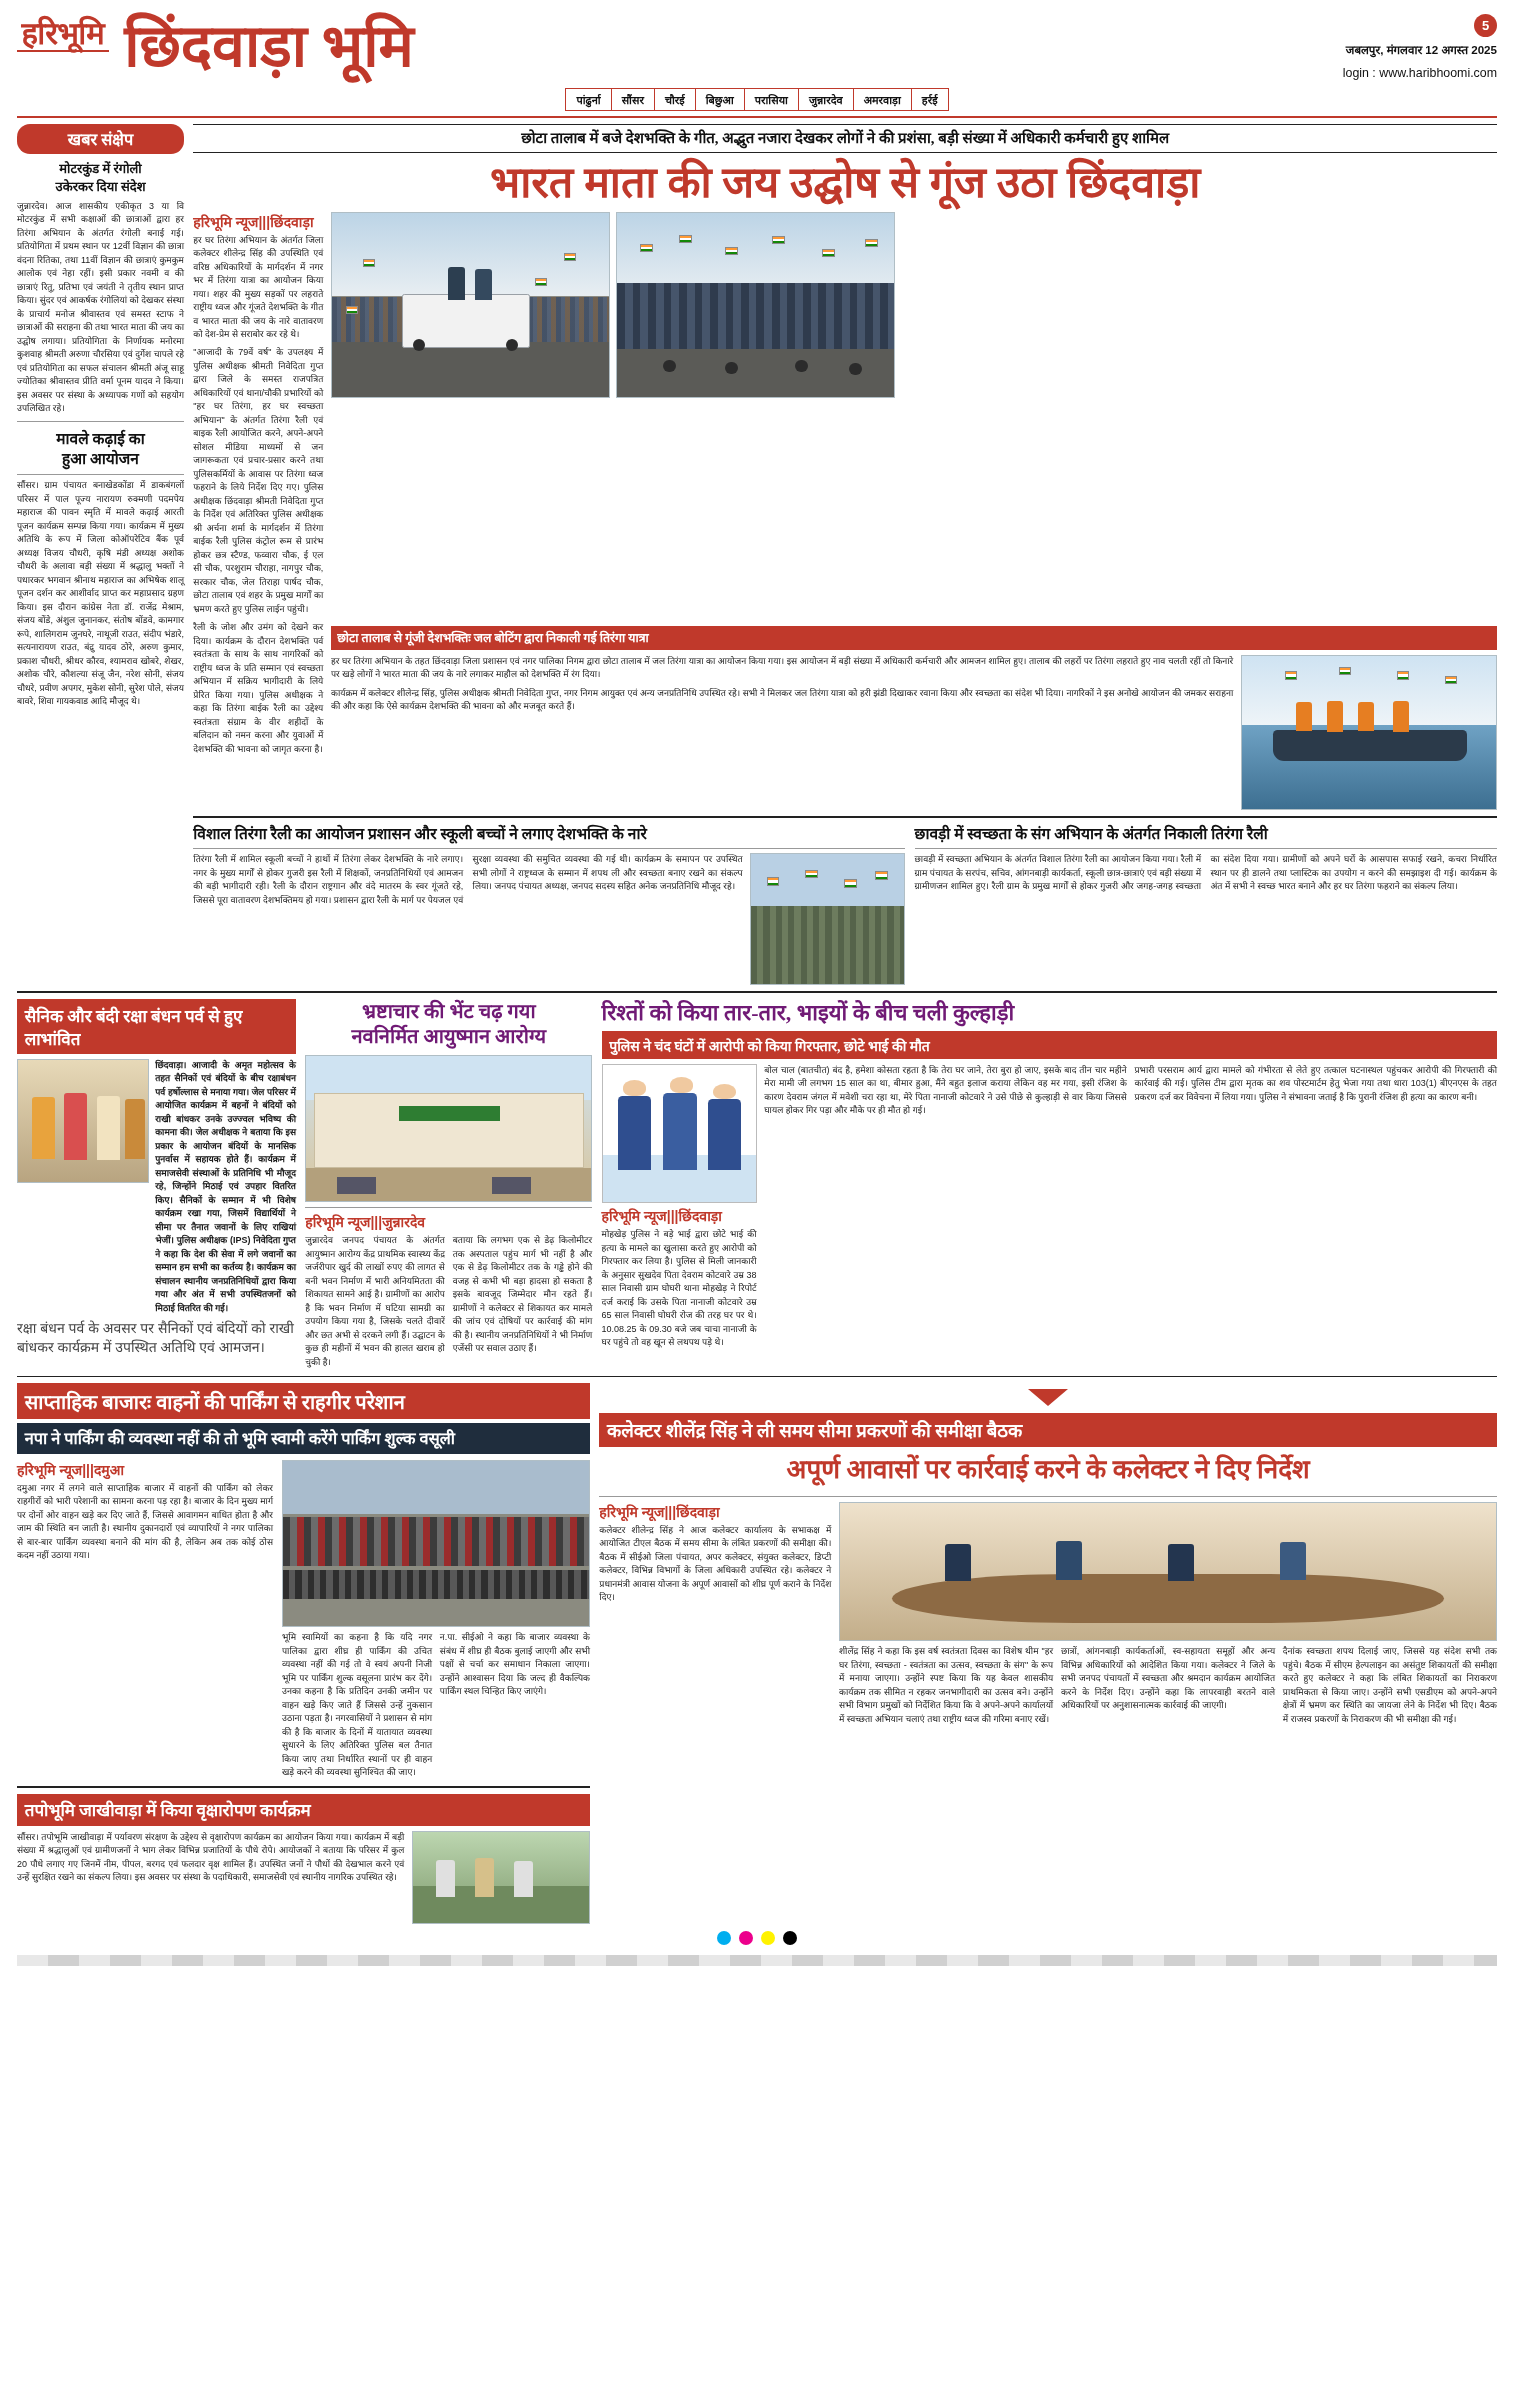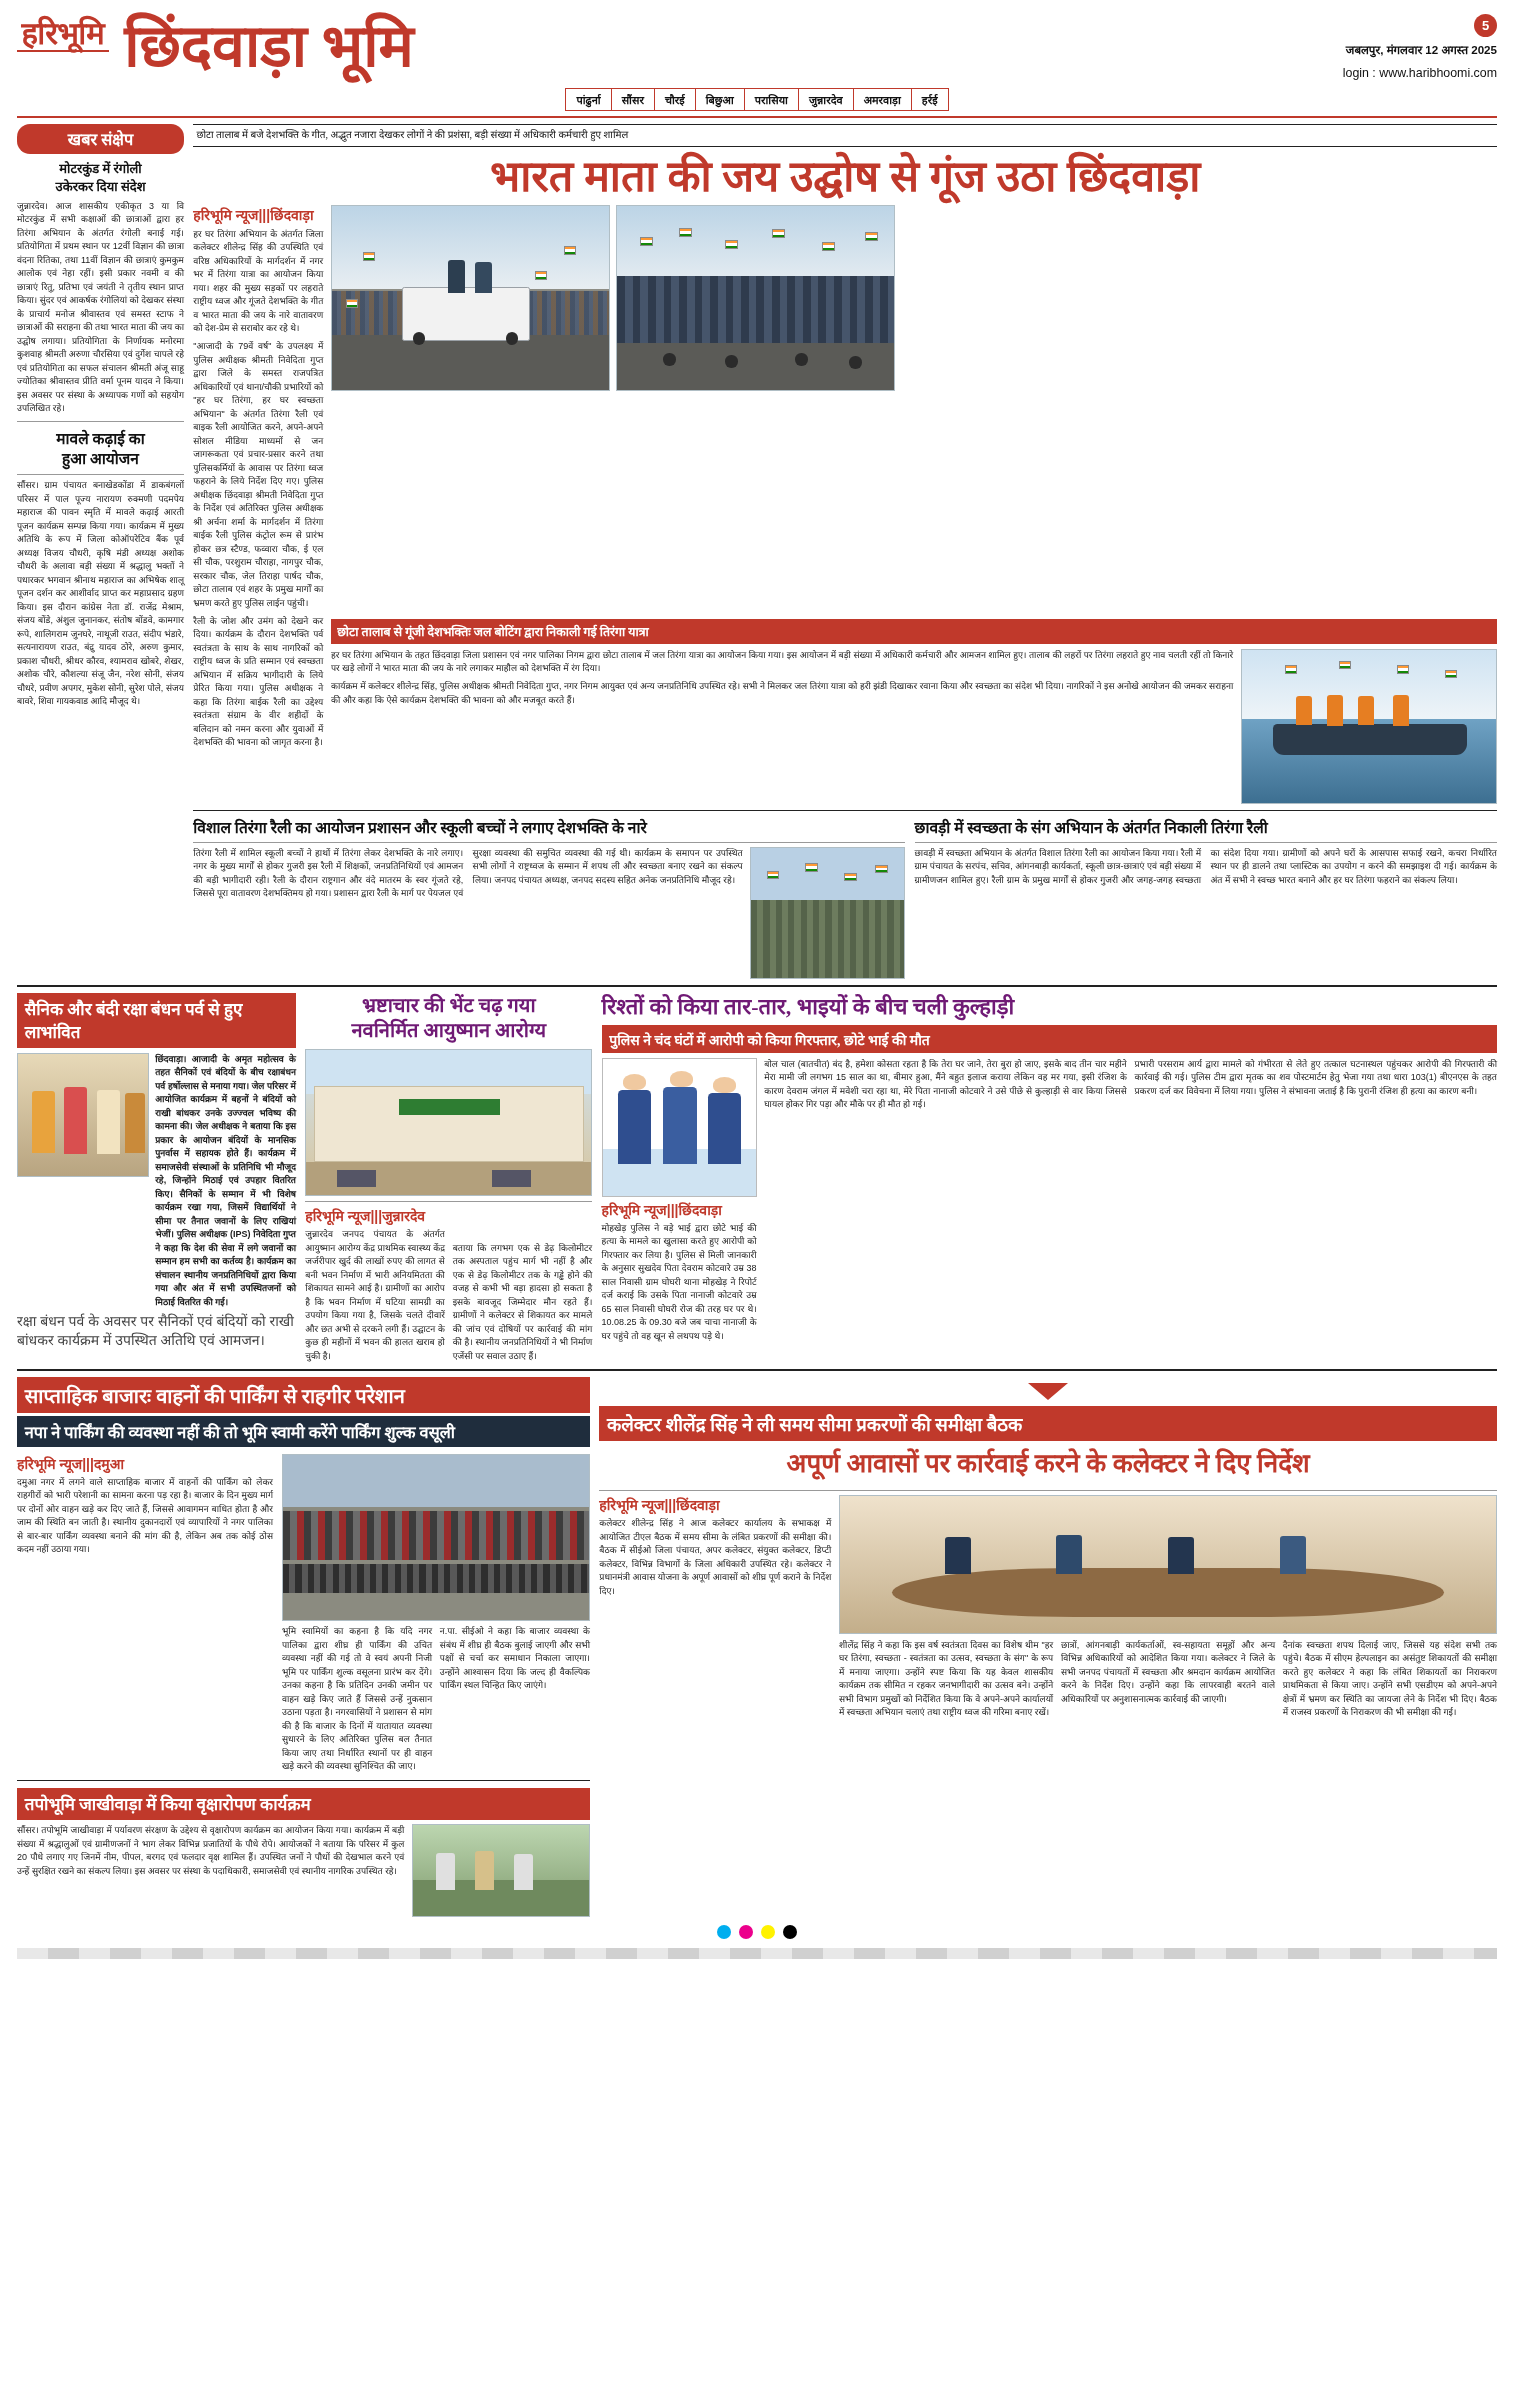--- a/index.html
+++ b/index.html
@@ -93,21 +93,21 @@
   .tiny { font-size:9px; line-height:1.5; text-align:justify; color:#1a1a1a; }
 
   .left-title2 {
     font-weight:bold; font-size:15.5px; color:#111; text-align:center;
     line-height:1.3; margin:7.7px 0 4.6px 0; font-family:"Liberation Serif", serif;
   }
 
   
   .kicker {
     border-top:1.5px solid #222; border-bottom:1.5px solid #222;
-    font-size:10px; font-weight:normal; text-align:left;
+    font-size:15px; font-weight:bold; text-align:center;
     padding:3.9px 3.1px; line-height:1.25;
     font-family:"Liberation Serif", serif;
   }
   .lead-headline {
     color:#c0392b; font-weight:bold;
     font-size:43px; line-height:1.12; text-align:center;
     font-family:"Liberation Serif", serif;
     padding:6.2px 0 4.6px 0;
   }
   .byline { font-size:14px; font-weight:bold; color:#c0392b; }
@@ -370,21 +370,21 @@
           <div style="position:absolute;left:0;right:0;top:0;height:30%;background:#cfe3f2;"></div>
           <div style="position:absolute;left:7.7px;right:7.7px;top:25%;height:52%;background:#efe6d2;border:0.8px solid #c9bda0;"></div>
           <div style="position:absolute;left:93px;top:34%;width:101px;height:15.5px;background:#2e7d32;"></div>
           <div style="position:absolute;left:0;right:0;bottom:0;height:23%;background:#b3a07c;"></div>
           <div style="position:absolute;left:31px;bottom:7.7px;width:39px;height:17px;background:#556;"></div>
           <div style="position:absolute;left:186px;bottom:7.7px;width:39px;height:17px;background:#556;"></div>
         </div>
       </div>
       <div class="hr-thin"></div>
       <div class="byline">हरिभूमि न्यूज|||जुन्नारदेव</div>
-      <div style="display:flex;gap:7.7px;margin-top:3.1px;align-items:flex-end;">
+      <div style="display:flex;gap:7.7px;margin-top:3.1px;">
         <div class="tiny" style="flex:1 1 50%;">जुन्नारदेव जनपद पंचायत के अंतर्गत आयुष्मान आरोग्य केंद्र प्राथमिक स्वास्थ्य केंद्र जर्जरीपार खुर्द की लाखों रुपए की लागत से बनी भवन निर्माण में भारी अनियमितता की शिकायत सामने आई है। ग्रामीणों का आरोप है कि भवन निर्माण में घटिया सामग्री का उपयोग किया गया है, जिसके चलते दीवारें और छत अभी से दरकने लगी हैं। उद्घाटन के कुछ ही महीनों में भवन की हालत खराब हो चुकी है।</div>
         <div class="tiny" style="flex:1 1 50%;">बताया कि लगभग एक से डेढ़ किलोमीटर तक अस्पताल पहुंच मार्ग भी नहीं है और एक से डेढ़ किलोमीटर तक के गड्ढे होने की वजह से कभी भी बड़ा हादसा हो सकता है इसके बावजूद जिम्मेदार मौन रहते हैं। ग्रामीणों ने कलेक्टर से शिकायत कर मामले की जांच एवं दोषियों पर कार्रवाई की मांग की है। स्थानीय जनप्रतिनिधियों ने भी निर्माण एजेंसी पर सवाल उठाए हैं।</div>
       </div>
     </div>
 
     <div style="flex:1 1 auto;">
       <div class="sec-title red" style="font-size:22px;">रिश्तों को किया तार-तार, भाइयों के बीच चली कुल्हाड़ी</div>
       <div class="bar-red" style="font-size:14px;margin-top:4.6px;">पुलिस ने चंद घंटों में आरोपी को किया गिरफ्तार, छोटे भाई की मौत</div>
       <div style="display:flex;gap:7.7px;margin-top:4.6px;align-items:flex-start;">
         <div style="flex:0 0 155px;">

